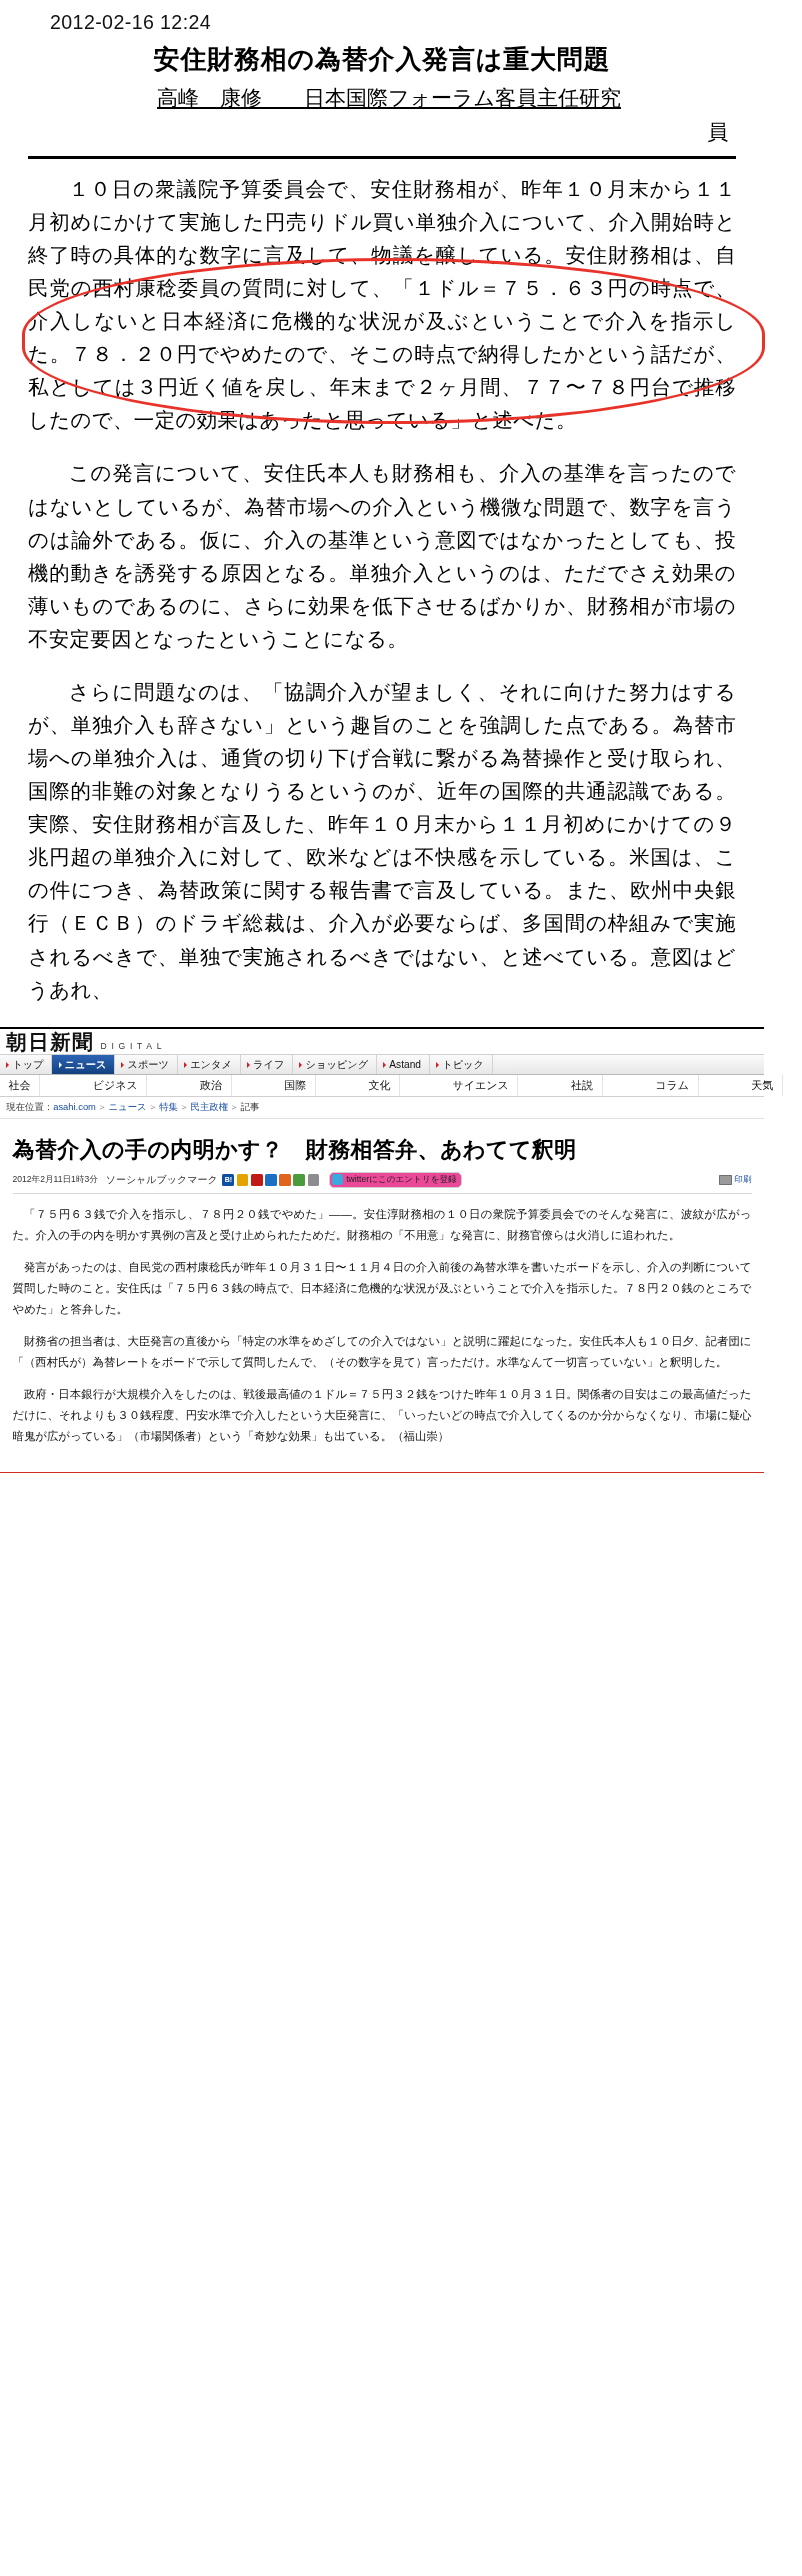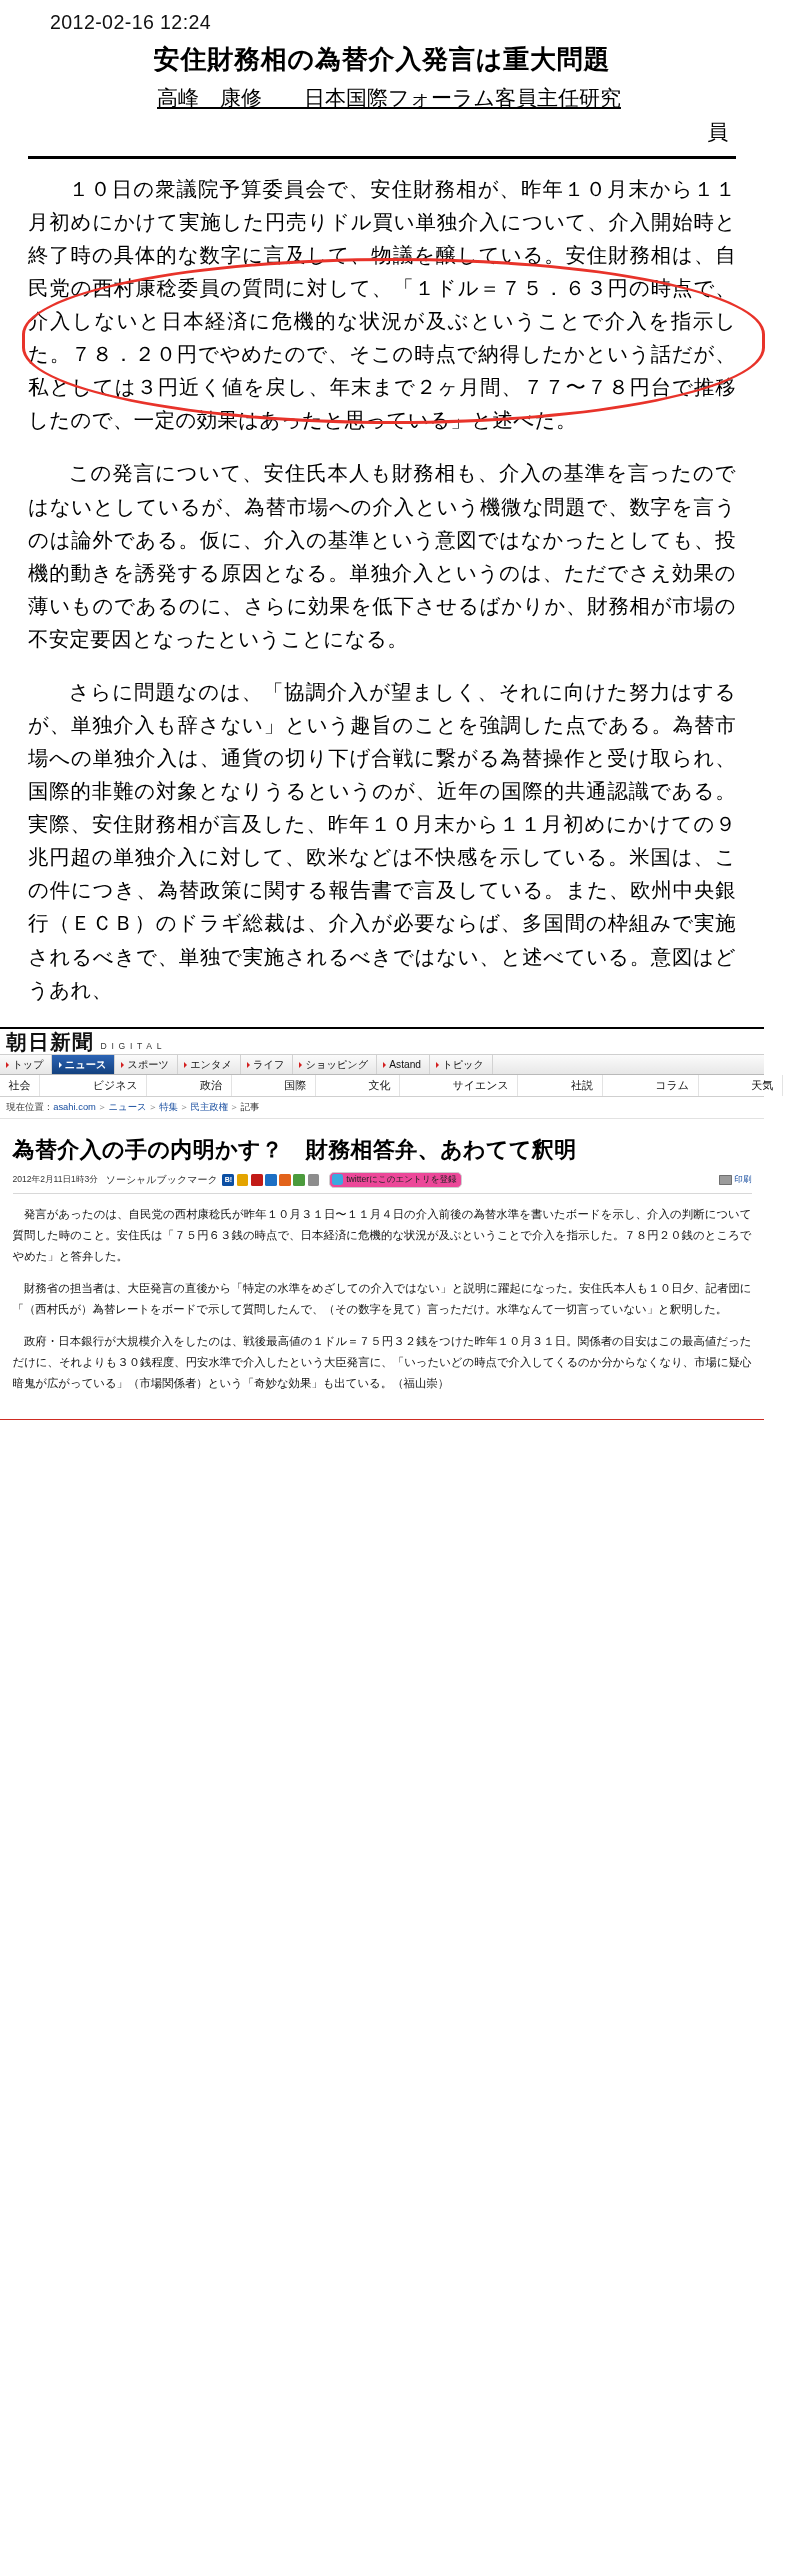--- a/index.html
+++ b/index.html
@@ -354,20 +354,21 @@
         <span class="twitter-box">
           <span class="twitter-bird"></span>
           <span>twitterにこのエントリを登録</span>
         </span>
         <span class="print-link">
           <span class="printer-ico"></span>
           <span>印刷</span>
         </span>
       </div>
 
+      <p class="indent">「７５円６３銭で介入を指示し、７８円２０銭でやめた」――。安住淳財務相の１０日の衆院予算委員会でのそんな発言に、波紋が広がった。介入の手の内を明かす異例の言及と受け止められたためだ。財務相の「不用意」な発言に、財務官僚らは火消しに追われた。</p>
       <p class="indent">発言があったのは、自民党の西村康稔氏が昨年１０月３１日〜１１月４日の介入前後の為替水準を書いたボードを示し、介入の判断について質問した時のこと。安住氏は「７５円６３銭の時点で、日本経済に危機的な状況が及ぶということで介入を指示した。７８円２０銭のところでやめた」と答弁した。</p>
       <p class="indent">財務省の担当者は、大臣発言の直後から「特定の水準をめざしての介入ではない」と説明に躍起になった。安住氏本人も１０日夕、記者団に「（西村氏が）為替レートをボードで示して質問したんで、（その数字を見て）言っただけ。水準なんて一切言っていない」と釈明した。</p>
       <p class="indent">政府・日本銀行が大規模介入をしたのは、戦後最高値の１ドル＝７５円３２銭をつけた昨年１０月３１日。関係者の目安はこの最高値だっただけに、それよりも３０銭程度、円安水準で介入したという大臣発言に、「いったいどの時点で介入してくるのか分からなくなり、市場に疑心暗鬼が広がっている」（市場関係者）という「奇妙な効果」も出ている。（福山崇）</p>
     </div>
 
     <hr class="red-line-bottom">
   </div>
 
 </div>
 

